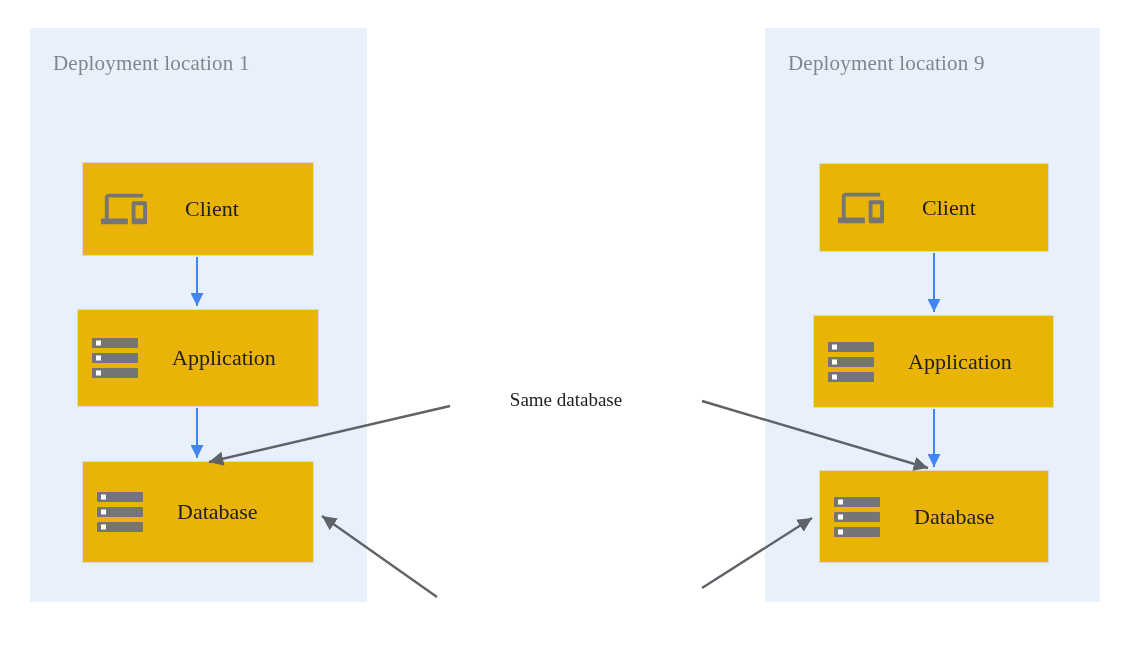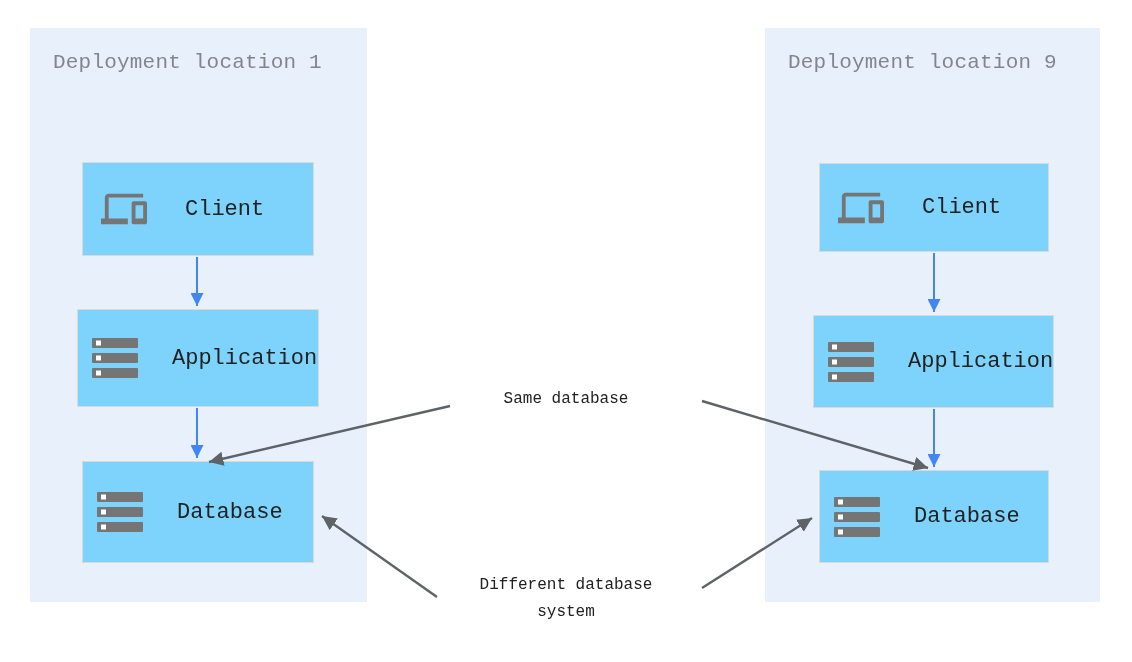--- a/index.html
+++ b/index.html
@@ -1,37 +1,37 @@
 <!DOCTYPE html>
 <html><head>
 <meta charset="utf-8">
 <style>
   html,body { margin:0; padding:0; background:#ffffff; }
   .canvas {
     position:relative; width:1132px; height:662px; background:#ffffff;
-    font-family:Liberation Mono, monospace; overflow:hidden;
+    font-family:Liberation Serif, serif; overflow:hidden;
   }
   .panel { position:absolute; top:28px; height:574px; background:#e8f1fb; }
   .panel-1 { left:30px;  width:337px; }
   .panel-2 { left:765px; width:335px; }
   .panel-title {
     position:absolute; top:23px; left:23px;
     font-size:21px; color:#80868b; letter-spacing:.2px; white-space:nowrap;
   }
   .node {
-    position:absolute; background:#7dd3fc; border:1px solid #d9d9d9;
+    position:absolute; background:#eab308; border:1px solid #d9d9d9;
     box-sizing:border-box; display:flex; align-items:center;
     padding-left:14px; gap:34px;
   }
   .node-label { font-size:22px; color:#212121; white-space:nowrap; }
   .icon { display:flex; flex:none; }
   .arrows { position:absolute; left:0; top:0; pointer-events:none; }
   .annotation {
     position:absolute; width:236px; text-align:center;
-    font-size:16px; line-height:27px; color:#212121;
+    font-size:19px; line-height:27px; color:#212121;
   }
 </style>
 </head>
 <body>
 
 <div class="canvas">
 
   <section class="panel panel-1">
     <div class="panel-title">Deployment location 1</div>
   </section>
@@ -146,18 +146,14 @@
 
     <line x1="450" y1="406" x2="209" y2="462" stroke="#5f6368" stroke-width="2.4" marker-end="url(#gray-head)"></line>
     <line x1="702" y1="401" x2="928" y2="468" stroke="#5f6368" stroke-width="2.4" marker-end="url(#gray-head)"></line>
     <line x1="437" y1="597" x2="322" y2="516" stroke="#5f6368" stroke-width="2.4" marker-end="url(#gray-head)"></line>
     <line x1="702" y1="588" x2="812" y2="518" stroke="#5f6368" stroke-width="2.4" marker-end="url(#gray-head)"></line>
   </svg>
 
   <div class="annotation" style="left:448px;top:386px">
     <div>Same database</div>
   </div>
-  <div class="annotation" style="left:448px;top:572px">
-    <div>Different database</div>
-    <div>system</div>
-  </div>
 
 </div>
 
 </body></html>

